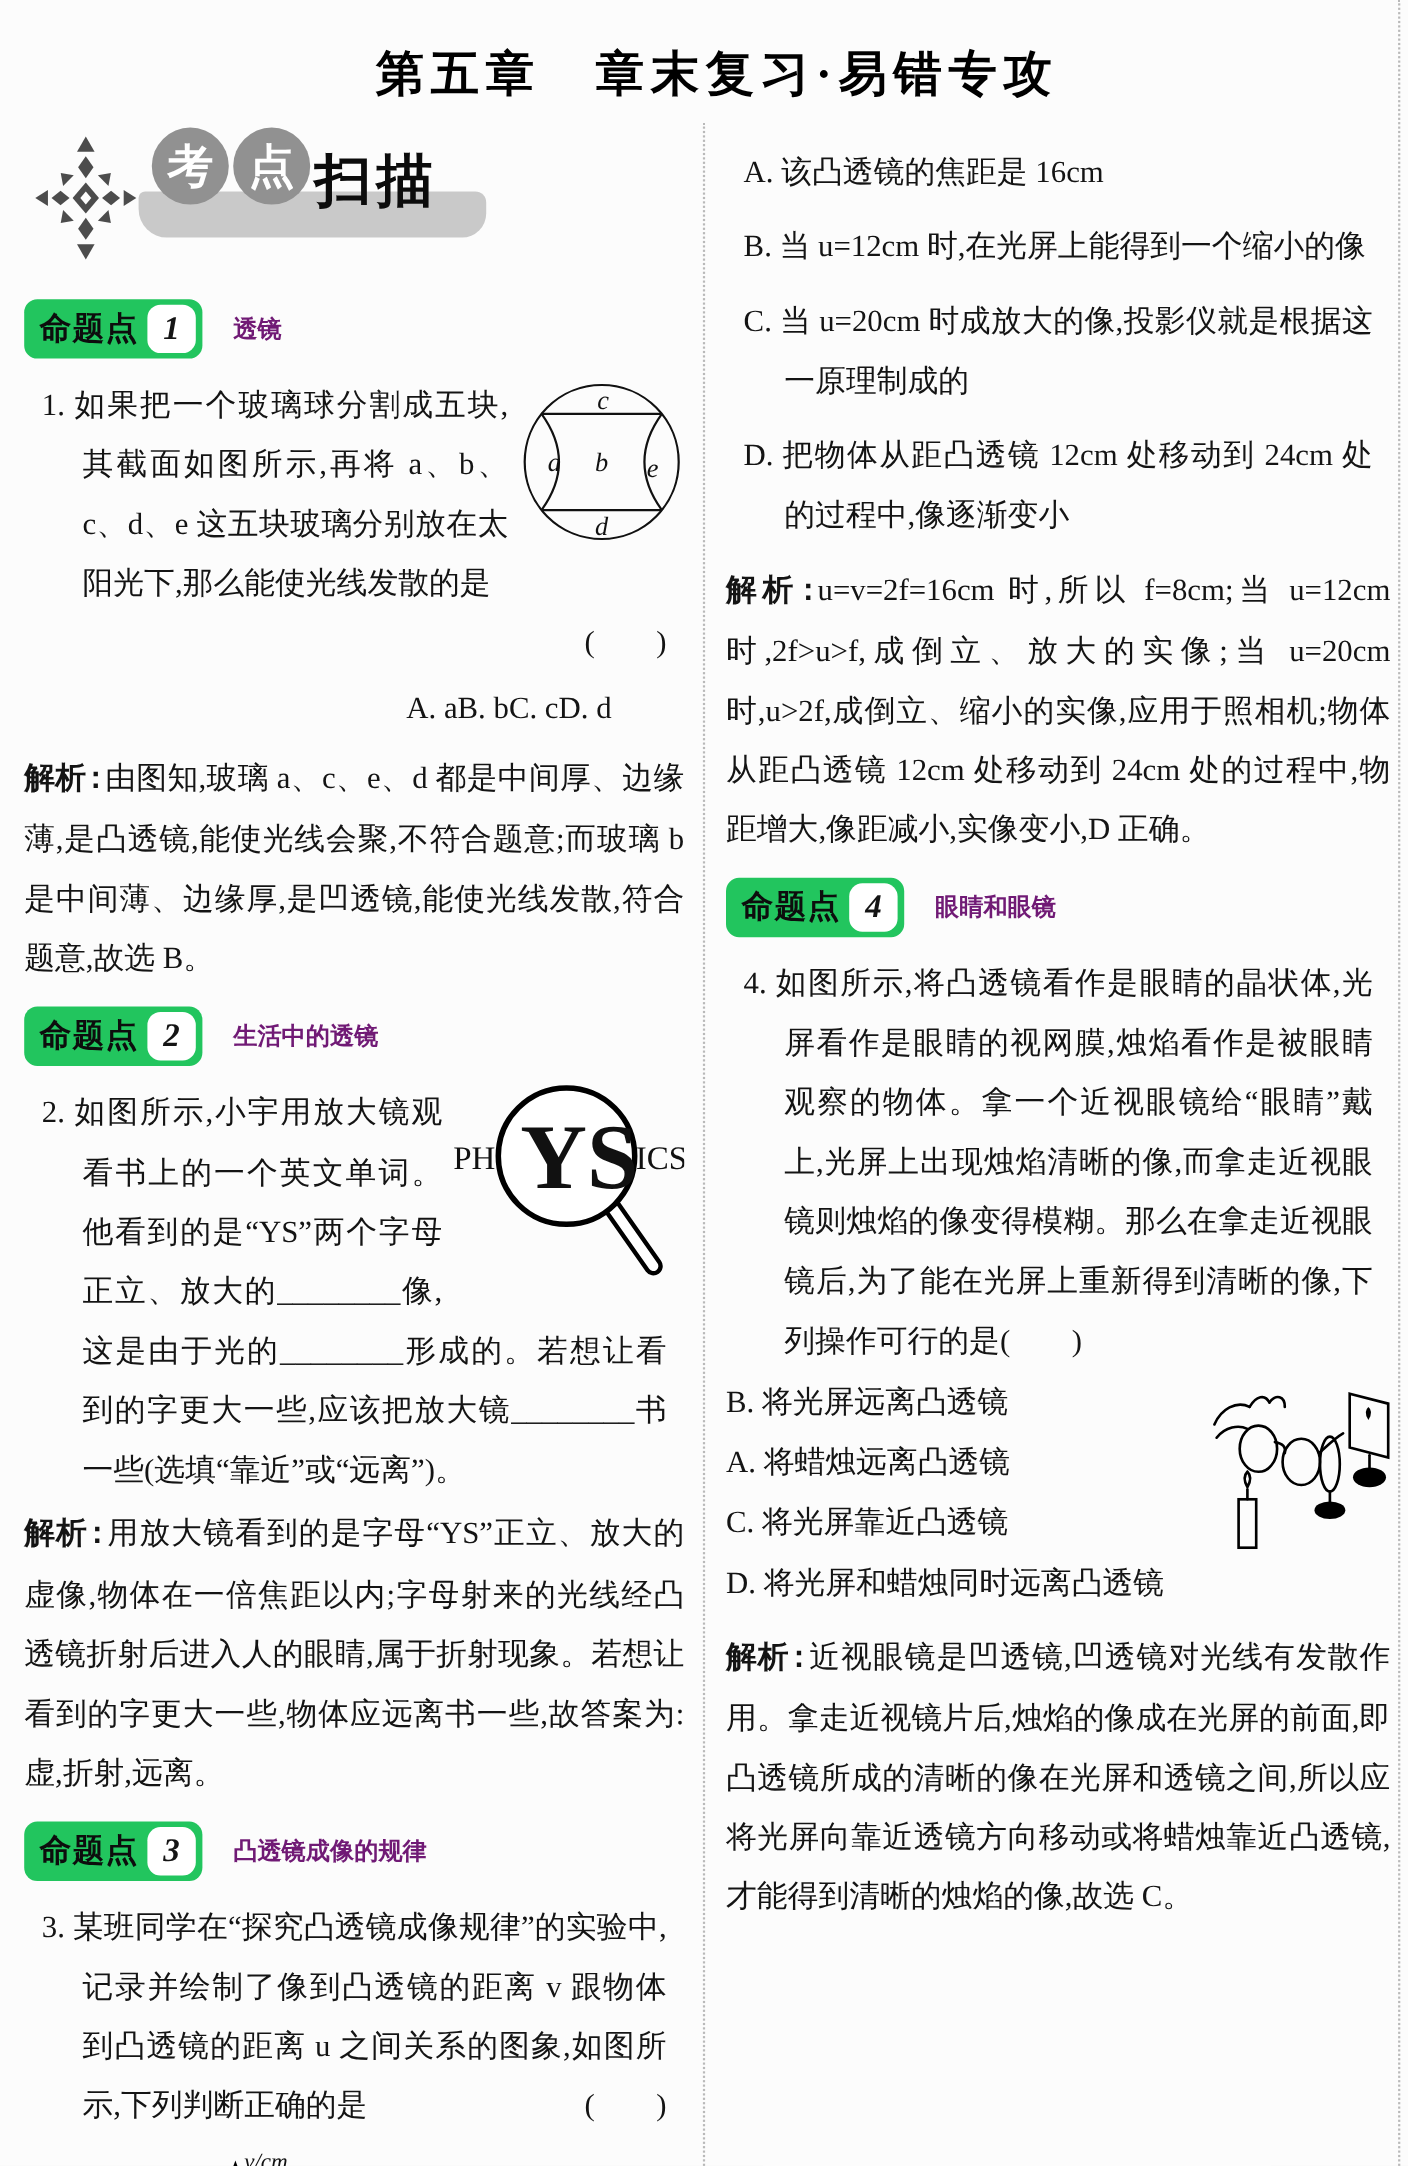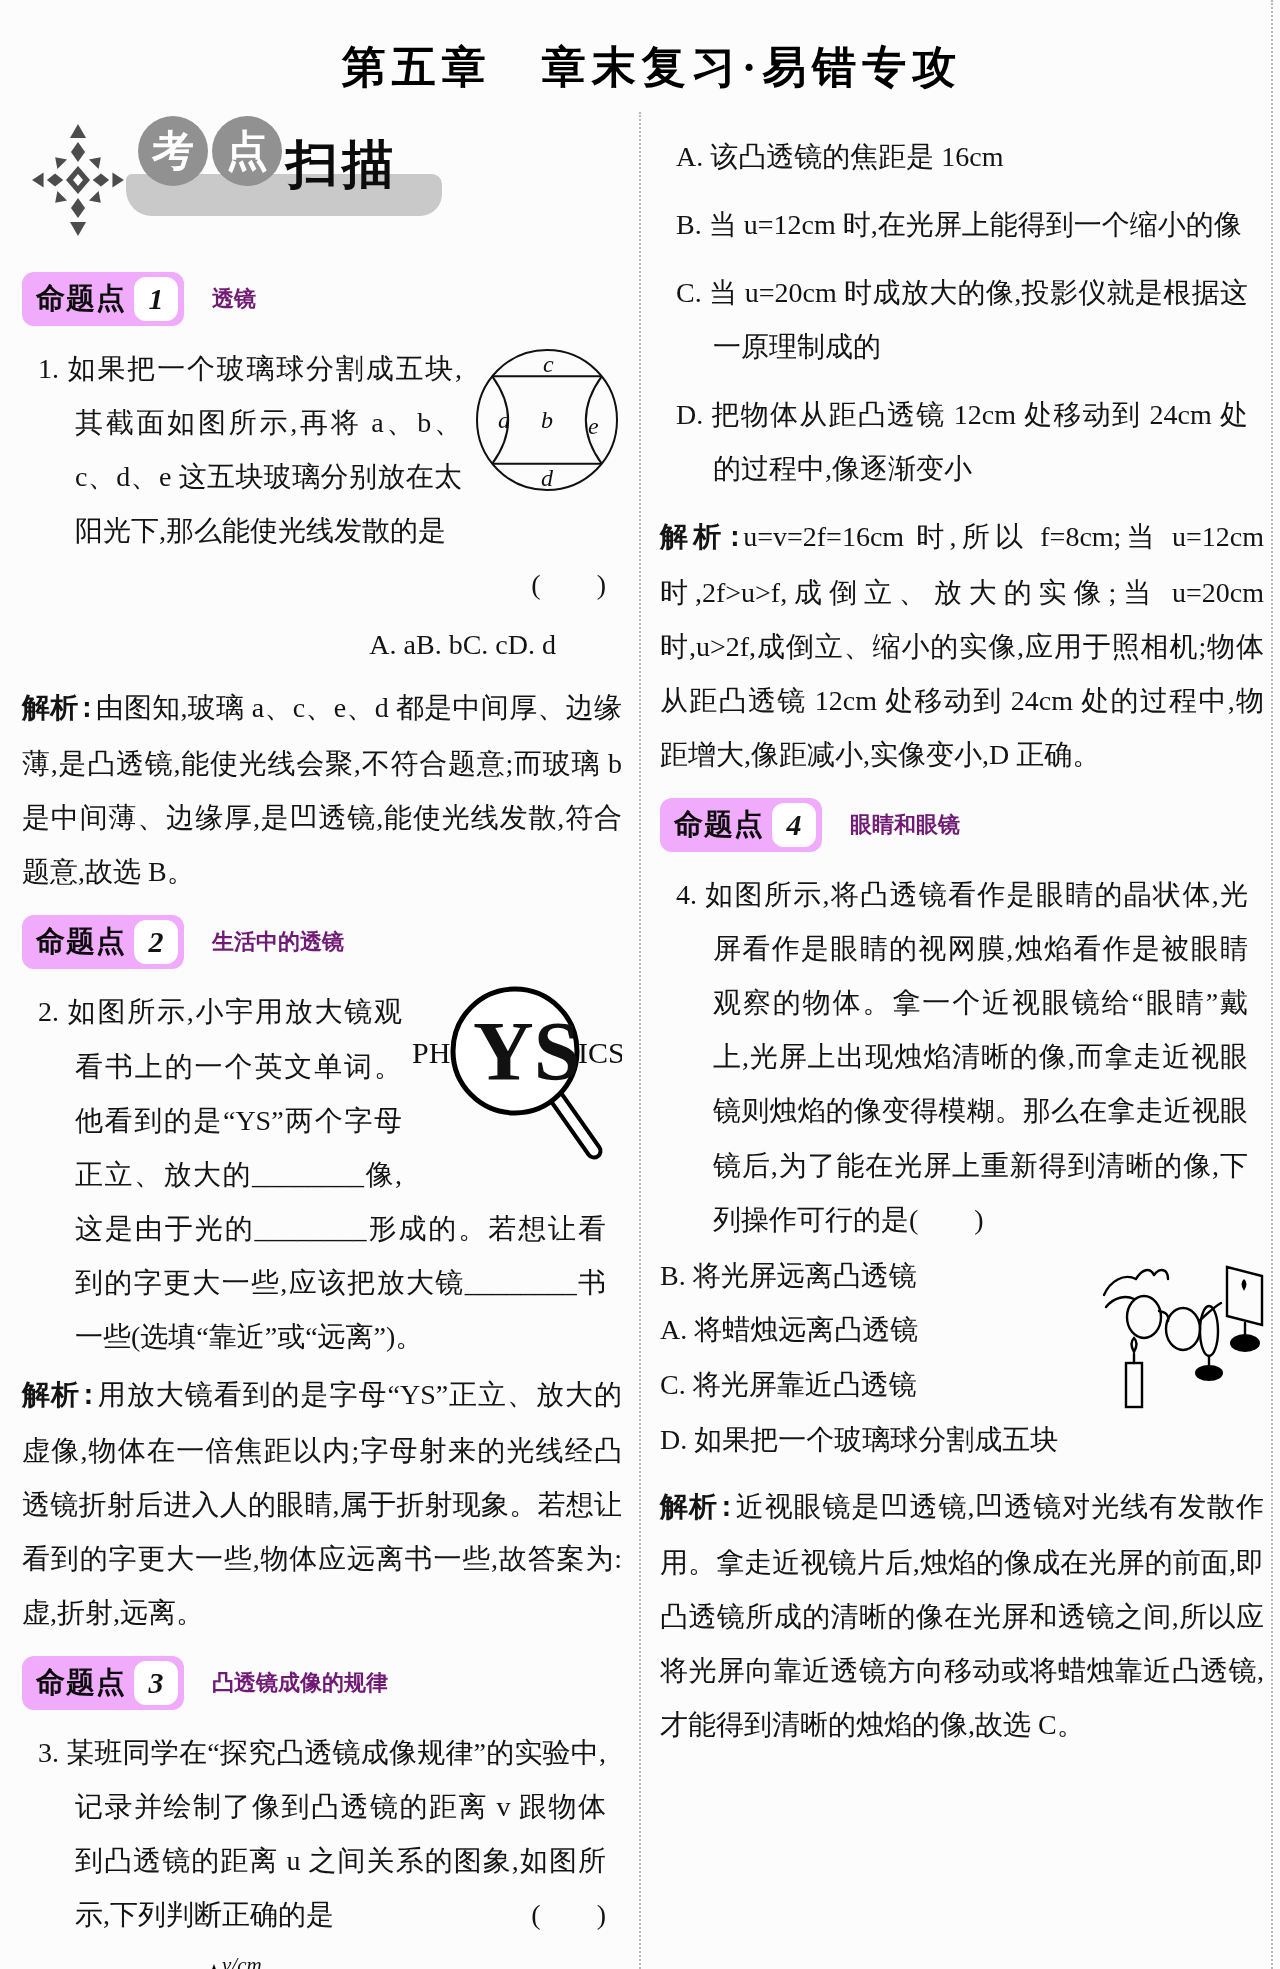--- a/index.html
+++ b/index.html
@@ -25,21 +25,21 @@
   .bc{position:absolute;top:8px;width:70px;height:70px;border-radius:50%;background:#919191;
     color:#fff;font-family:"Liberation Sans",sans-serif;font-weight:700;font-size:42px;
     display:flex;align-items:center;justify-content:center;}
   #bc1{left:116px;} #bc2{left:190px;}
   .banner-rest{position:absolute;left:264px;top:22px;font-family:"Liberation Sans",sans-serif;
     font-weight:900;font-size:52px;letter-spacing:4px;color:#0c0c0c;}
   .snowflake{position:absolute;left:6px;top:2px;}
 
   
   .topic-row{display:flex;align-items:center;margin:14px 0 14px 0;height:58px;}
-  .topic-badge{display:inline-flex;align-items:center;background:#f0abfc;border-radius:12px;
+  .topic-badge{display:inline-flex;align-items:center;background:#22c55e;border-radius:12px;
     padding:5px 6px 5px 14px;}
   .topic-badge .tb-label{font-family:"Liberation Sans",sans-serif;font-weight:700;font-size:29px;color:#0d0d0d;letter-spacing:1px;}
   .topic-badge .tb-num{width:44px;height:44px;margin-left:8px;background:#fff;border-radius:12px;
     font-style:italic;font-weight:700;font-size:30px;display:flex;align-items:center;justify-content:center;}
   .topic-title{font-family:"Liberation Sans",sans-serif;font-weight:700;font-size:22px;margin-left:28px;color:#701a75;}
 
   
   .para{font-size:28px;line-height:1.93;text-align:justify;margin:2px 16px;}
   .hang{padding-left:37px;text-indent:-37px;}
   .bracket{float:right;}
@@ -282,21 +282,21 @@
               <line x1="149" y1="70" x2="149" y2="84"></line>
             </g>
             <path d="M148,38 q5,-8 0,-12 q-5,4 0,12" fill="#000"></path>
             <ellipse cx="113" cy="120" rx="14" ry="8" fill="#000"></ellipse>
             <ellipse cx="149" cy="90" rx="15" ry="9" fill="#000"></ellipse>
           </svg>
         </div>
         <div class="q4opt">B. 将光屏远离凸透镜</div>
         <div class="q4opt">A. 将蜡烛远离凸透镜</div>
         <div class="q4opt">C. 将光屏靠近凸透镜</div>
-        <div class="q4opt">D. 如果把一个玻璃球分割成五块</div>
+        <div class="q4opt">D. 将光屏和蜡烛同时远离凸透镜</div>
       </div>
       <div class="spacer8 clear"></div>
       <div class="para an">
         <span class="jx">解析:</span><span>近视眼镜是凹透镜,凹透镜对光线有发散作用。拿走近视镜片后,烛焰的像成在光屏的前面,即凸透镜所成的清晰的像在光屏和透镜之间,所以应将光屏向靠近透镜方向移动或将蜡烛靠近凸透镜,才能得到清晰的烛焰的像,故选 C。</span>
       </div>
     </div>
   </div>
 
 </div>
 

